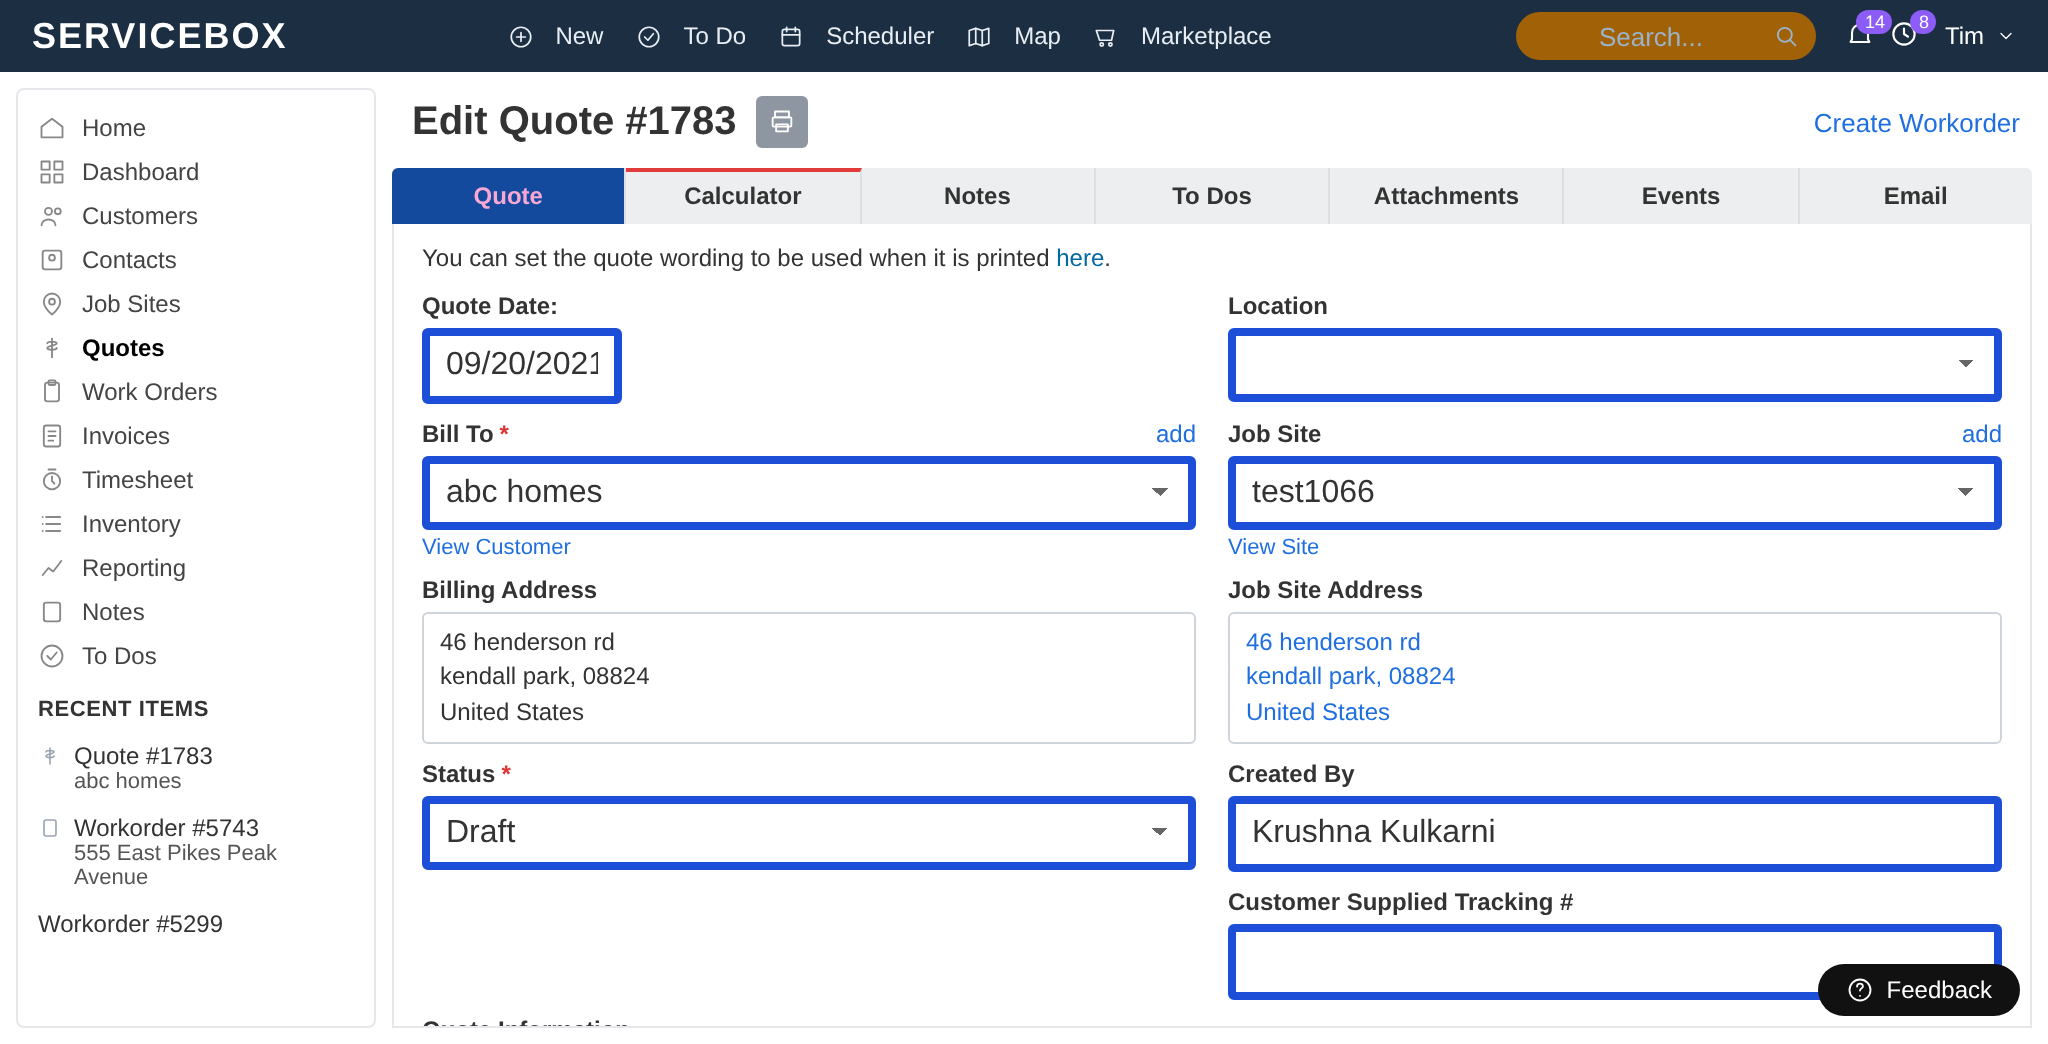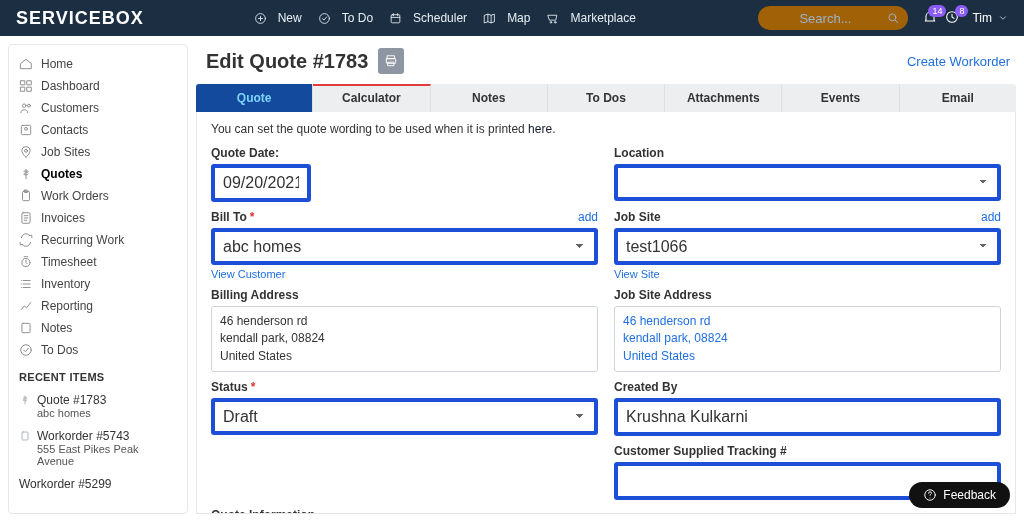--- a/index.html
+++ b/index.html
@@ -40,26 +40,26 @@
   .page-head { display:flex; align-items:center; gap:10px; padding: 4px 0 10px 10px; }
   .page-title { font-size:20px; font-weight:700; }
   .print-btn { background:#8e97a1; width:26px; height:26px; border-radius:3px; display:flex; align-items:center; justify-content:center; cursor:pointer;}
   .print-btn svg { width:14px; height:14px; stroke:#fff; fill:none;}
   .head-action { margin-left:auto; color:#1f6fe0; font-size:13px; cursor:pointer; padding-right:6px;text-align:center;}
 
   .tabs { display:flex; }
   .tab { flex:1; text-align:center; background:#eceeef; border-right:1px solid #dcdfe3; padding:7px 0; font-size:12px; font-weight:700; color:#333; cursor:pointer; }
   .tab:first-child { border-top-left-radius:3px; }
   .tab:last-child { border-right:none; border-top-right-radius:3px; }
-  .tab.active { background:#134a9e; color:#7dd3fc; }
+  .tab.active { background:#134a9e; color:#f9a8d4; }
   .tab.red-top { border-top:2px solid #e23b3b; padding-top:5px;}
 
   .panel { border:1px solid #e5e7eb; border-top:none; padding:10px 14px 16px; flex:1; overflow:auto;}
   .hint { font-size:12px; margin-bottom:10px; }
-  .hint a { color:#0f172a; text-decoration:none; }
+  .hint a { color:#0369a1; text-decoration:none; }
 
   .form-row { display:flex; gap:16px; margin-bottom:8px; }
   .col { flex:1; }
   .lbl { font-size:12px; font-weight:700; margin-bottom:4px; display:flex; align-items:center;}
   .lbl .req { color:#d33; margin-left:3px; }
   .lbl .side-link { margin-left:auto; font-weight:400; color:#1f6fe0; font-size:12px; cursor:pointer;}
   .input, .select, .textarea { width:100%; border:4px solid #1d4ed8; border-radius:3px; padding:6px 8px; font-size:16px; color:#333; background:#fff; }
   .input.short { width:100px; }
   .select { appearance:none; background-image: linear-gradient(45deg, transparent 50%, #666 50%), linear-gradient(135deg, #666 50%, transparent 50%); background-position: calc(100% - 14px) 12px, calc(100% - 10px) 12px; background-size: 4px 4px, 4px 4px; background-repeat:no-repeat; padding-right:24px;}
   .link-under { font-size:11px; color:#1f6fe0; margin-top:3px; cursor:pointer; }
@@ -202,27 +202,20 @@
       </div>
     <div class="nav-item">
         <svg class="ic" viewBox="0 0 24 24">
           <rect x="5" y="3" width="14" height="18" rx="2"></rect>
           <path d="M9 8h6M9 12h6M9 16h4"></path>
         </svg>
         <span>Invoices</span>
       </div>
     <div class="nav-item">
         <svg class="ic" viewBox="0 0 24 24">
-          <path d="M4 8a8 8 0 0114-4M20 16a8 8 0 01-14 4"></path>
-          <path d="M18 4h4v4M6 20H2v-4"></path>
-        </svg>
-        <span>Recurring Work</span>
-      </div>
-    <div class="nav-item">
-        <svg class="ic" viewBox="0 0 24 24">
           <circle cx="12" cy="13" r="7"></circle>
           <path d="M12 9v4l2 2M9 3h6"></path>
         </svg>
         <span>Timesheet</span>
       </div>
     <div class="nav-item">
         <svg class="ic" viewBox="0 0 24 24">
           <path d="M7 6h12M7 12h12M7 18h12M4 6h0M4 12h0M4 18h0"></path>
         </svg>
         <span>Inventory</span>

